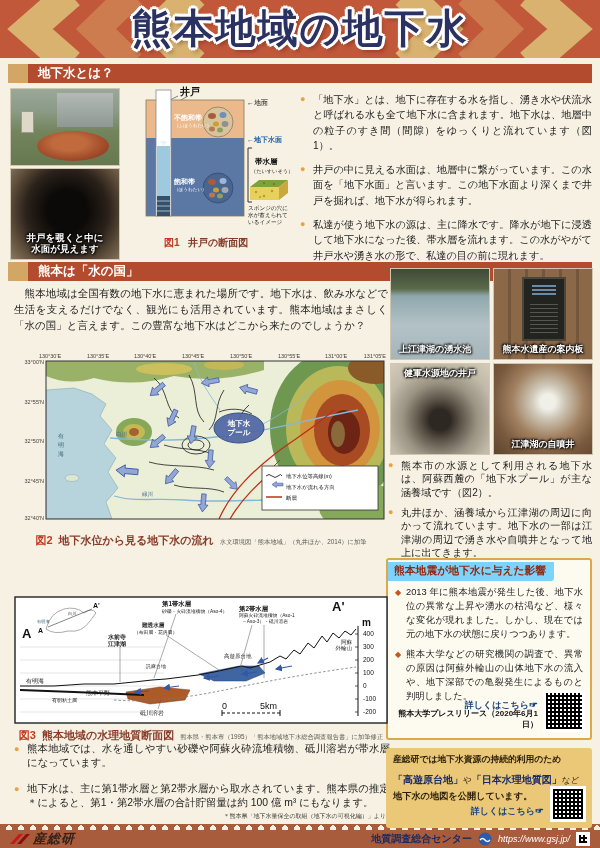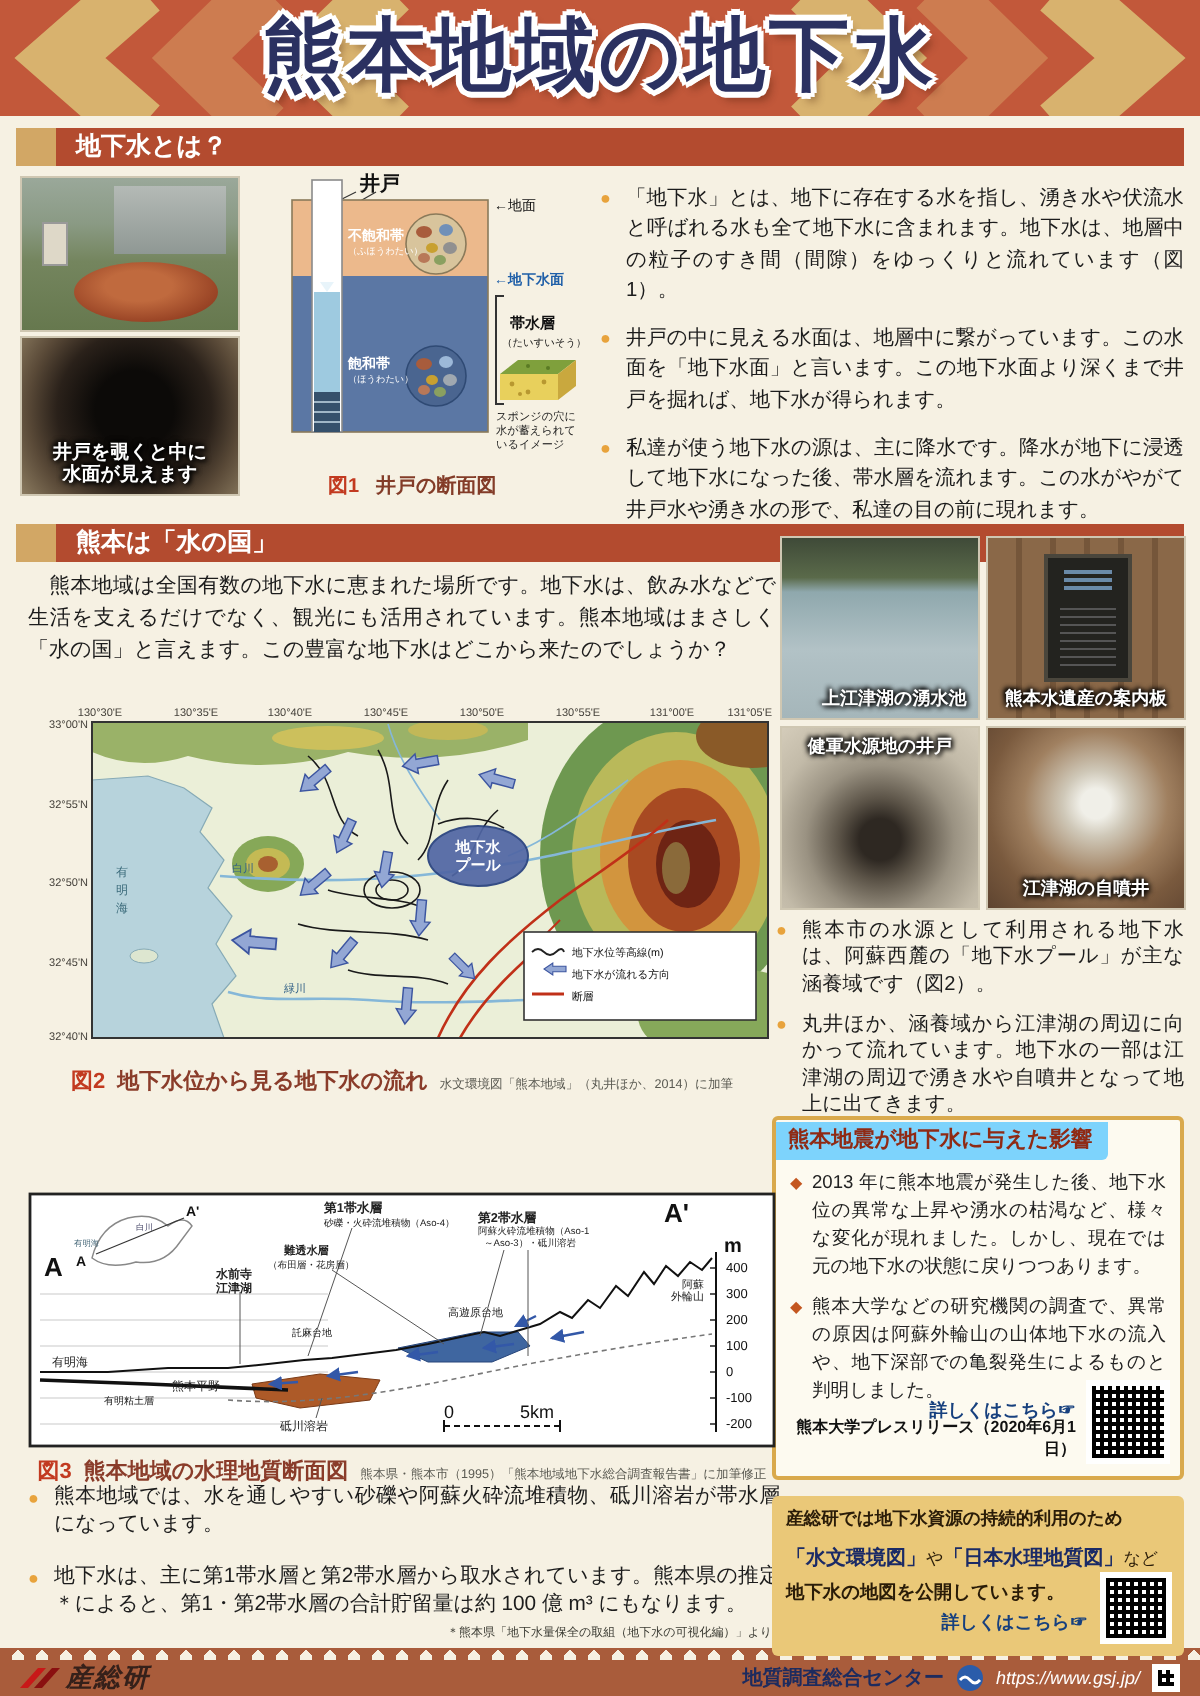--- a/index.html
+++ b/index.html
@@ -98,21 +98,21 @@
     <div class="bar">地下水とは？</div>
   </div>
 
   <div class="ph" style="left:10px; top:88px; width:110px; height:78px;
        background:linear-gradient(180deg,#9aa89a 0%,#8a9a84 30%,#74855e 55%,#66784e 100%);">
     <div style="position:absolute; right:6px; top:4px; width:56px; height:34px; background:linear-gradient(180deg,#b4bab6,#8f9894);"></div>
     <div style="position:absolute; left:10px; top:22px; width:13px; height:22px; background:#ded8c8; border:1px solid #999;"></div>
     <div style="position:absolute; left:26px; top:42px; width:72px; height:30px; border-radius:50%;
          background:radial-gradient(ellipse at 45% 40%, #c06a3e 30%, #9a4526 70%, #7a3218 100%);"></div>
   </div>
-  <div class="ph" style="left:10px; top:168px; width:110px; height:80px;
+  <div class="ph" style="left:10px; top:168px; width:110px; height:92px;
        background:radial-gradient(circle at 52% 46%, #0c0a08 28%, #2a211a 55%, #5a4a38 76%, #7a6a52 92%, #8a7a60 100%);">
     <div class="ph-cap" style="bottom:14px; font-size:9.5px;">井戸を覗くと中に</div>
     <div class="ph-cap" style="bottom:3px; font-size:9.5px;">水面が見えます</div>
   </div>
 
   <svg class="abs" style="left:128px; top:84px;" width="168" height="172" viewBox="0 0 168 172">
     <text x="52" y="11" font-size="10" font-weight="bold" fill="#111">井戸</text>
     <line x1="50" y1="12" x2="40" y2="17" stroke="#333" stroke-width="0.6"></line>
     <line x1="60" y1="12" x2="46" y2="20" stroke="#333" stroke-width="0.6"></line>
 
@@ -310,21 +310,21 @@
   </svg>
 
   <div class="figcap" style="left:14px; top:533px; width:374px;">
     <span class="no">図2</span>
     <span class="tx">地下水位から見る地下水の流れ</span>
     <span class="src">水文環境図「熊本地域」（丸井ほか、2014）に加筆</span>
   </div>
 
   <div class="ph" style="left:390px; top:268px; width:100px; height:92px;
        background:linear-gradient(180deg,#3f4a38 0%,#5a6a4a 22%,#8fa8ad 30%,#b2c2c6 62%,#a5b6ba 100%);">
-    <div class="ph-cap" style="bottom:3px; text-align:left; padding-left:20px;font-family:Liberation Mono, monospace;">上江津湖の湧水池</div>
+    <div class="ph-cap" style="bottom:3px; text-align:left; padding-left:8px;font-family:Liberation Mono, monospace;">上江津湖の湧水池</div>
   </div>
   <div class="ph" style="left:493px; top:268px; width:100px; height:92px;
        background:repeating-linear-gradient(90deg,#8a6848 0 14px,#75563a 14px 17px);">
     <div style="position:absolute; left:28px; top:8px; width:44px; height:64px; background:#23231f; border:2px solid #4a463c;">
       <div style="position:absolute; left:8px; top:6px; width:24px; height:10px; background:repeating-linear-gradient(0deg,#6a8aa8 0 2px,transparent 2px 4px);"></div>
       <div style="position:absolute; left:6px; top:24px; width:28px; height:30px; background:repeating-linear-gradient(0deg,#555 0 1px,transparent 1px 4px);"></div>
     </div>
     <div class="ph-cap" style="bottom:3px;">熊本水遺産の案内板</div>
   </div>
   <div class="ph" style="left:390px; top:363px; width:100px; height:92px;
@@ -461,21 +461,21 @@
 
   <div class="abs" style="left:14px; top:742px; width:376px;">
     <div class="bl bl-f3">熊本地域では、水を通しやすい砂礫や阿蘇火砕流堆積物、砥川溶岩が帯水層になっています。</div>
     <div class="bl bl-f3">地下水は、主に第1帯水層と第2帯水層から取水されています。熊本県の推定＊によると、第1・第2帯水層の合計貯留量は約 100 億 m³ にもなります。</div>
   </div>
   <div class="abs" style="left:200px; top:812px; width:186px; text-align:right; font-size:6px; color:#3a3a32;">＊熊本県「地下水量保全の取組（地下水の可視化編）」より</div>
 
   <div class="promo">
     <div class="l1">産総研では地下水資源の持続的利用のため</div>
     <div class="l2">
-      <span class="big">「水文環境図」</span><span class="sm">や</span><span class="big">「日本水理地質図」</span><span class="sm">など</span>
+      <span class="big">「高遊原台地」</span><span class="sm">や</span><span class="big">「日本水理地質図」</span><span class="sm">など</span>
     </div>
     <div class="l3">地下水の地図を公開しています。</div>
     <div class="morelink" style="position:absolute; right:48px; bottom:10px;">詳しくはこちら☞</div>
     <div class="qr" style="right:6px; bottom:6px; width:36px; height:36px;"></div>
   </div>
 
   <div class="torn"></div>
   <div class="footer">
     <div class="f-left">
       <svg width="20" height="12" viewBox="0 0 20 12">

